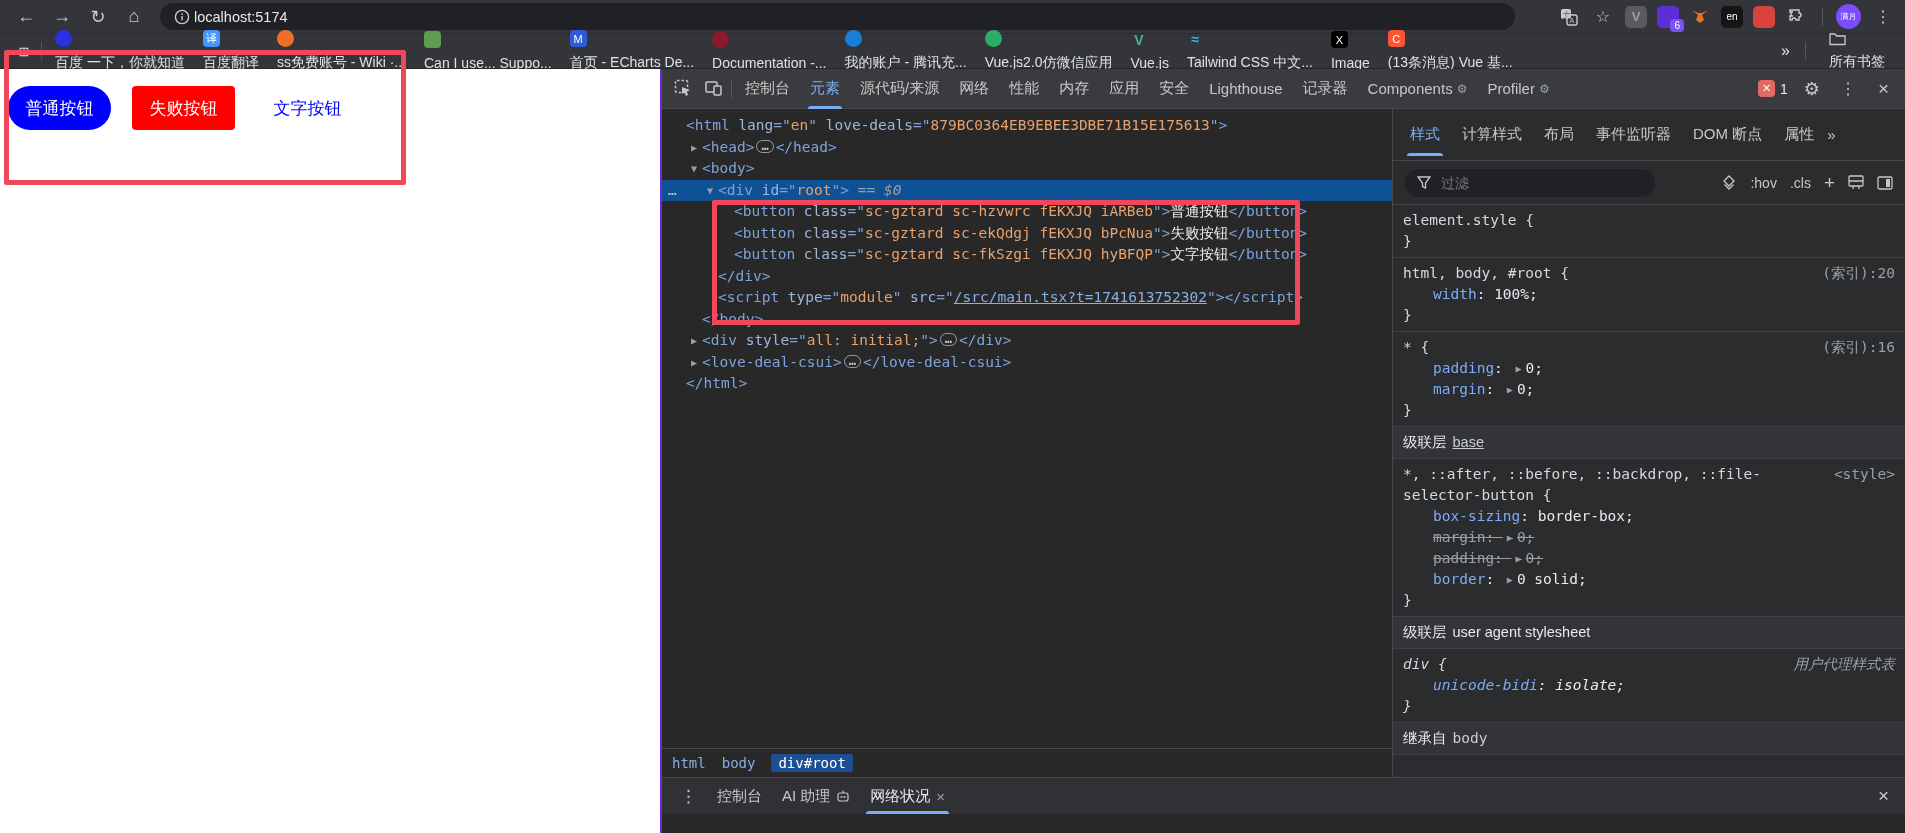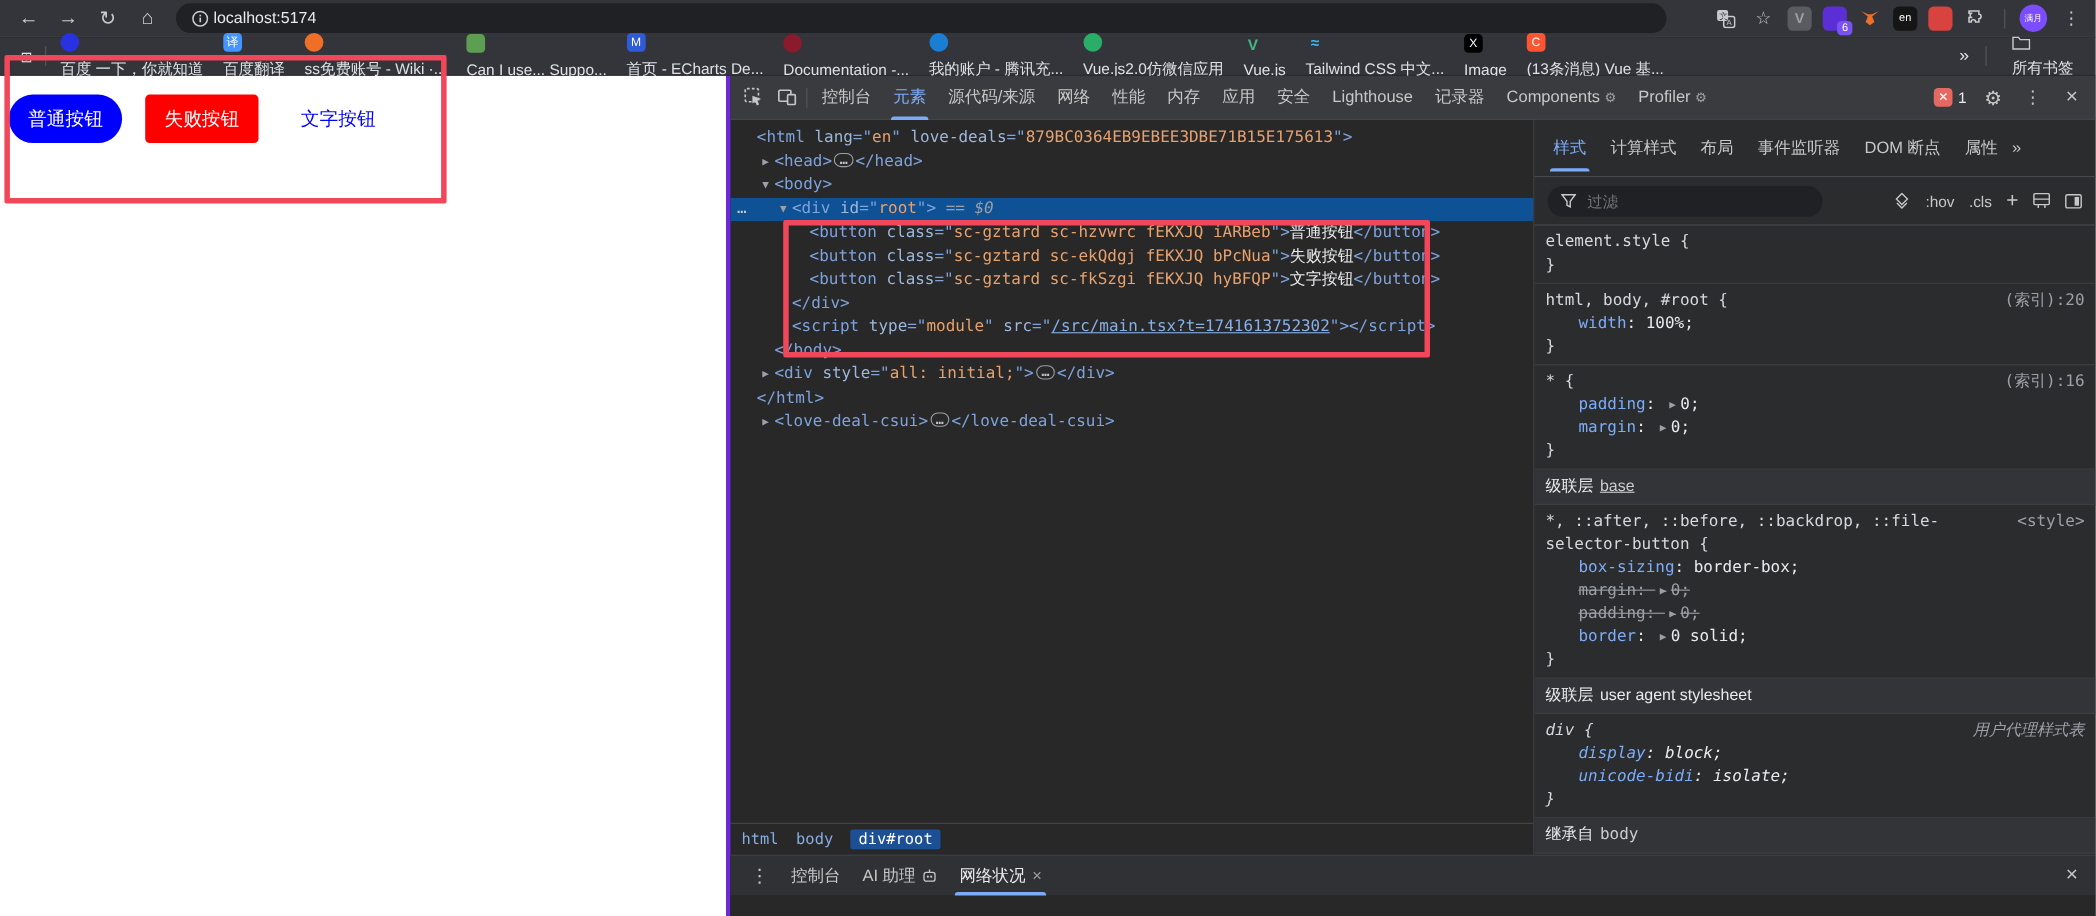--- a/index.html
+++ b/index.html
@@ -37,21 +37,21 @@
   .bm-right{margin-left:auto;display:flex;align-items:center;gap:12px;}
   
   .page{position:absolute;left:0;top:69px;width:660px;height:764px;background:#fff;}
   .pagebtns{display:flex;align-items:center;gap:21px;padding:17px 0 0 8px;}
   .demo-btn{border:none;height:44px;min-width:103px;padding:0 14px;font-size:17px;
     font-family:"Liberation Sans",sans-serif;cursor:pointer;}
   
   .ann{position:absolute;border:5px solid #f0475a;z-index:99;pointer-events:none;border-radius:2px;}
   
   .devtools{position:absolute;left:660px;top:69px;width:1245px;height:764px;background:#282828;
-    color:#c7c7c7;border-left:4px solid #6d28d9;display:flex;flex-direction:column;font-size:15px;}
+    color:#c7c7c7;border-left:2px solid #6d28d9;display:flex;flex-direction:column;font-size:15px;}
   .dt-toolbar{height:40px;flex:none;background:#3a3b3e;border-bottom:1px solid #47484c;
     display:flex;align-items:center;padding:0 6px;}
   .dticon{width:30px;height:30px;display:flex;align-items:center;justify-content:center;border-radius:4px;}
   .dt-tab{padding:0 10px;height:40px;display:flex;align-items:center;gap:4px;position:relative;
     white-space:nowrap;color:#c7c7c7;cursor:pointer;}
   .dt-tab.active{color:#7cacf8;}
   .dt-tab.active::after{content:"";position:absolute;left:8px;right:8px;bottom:0;height:3px;
     background:#7cacf8;border-radius:3px 3px 0 0;}
   .gear{font-size:12px;color:#9aa0a6;}
   .dt-right{margin-left:auto;display:flex;align-items:center;gap:12px;padding-right:4px;}
@@ -322,22 +322,22 @@
           <div class="cl" style="padding-left: 40px;"><span class="arrow">▶</span><span class="st">&lt;head&gt;</span><span class="pill">…</span><span class="st">&lt;/head&gt;</span></div>
           <div class="cl" style="padding-left: 40px;"><span class="arrow">▼</span><span class="st">&lt;body&gt;</span></div>
           <div class="cl sel" style="padding-left: 56px;"><span class="gut">…</span><span class="arrow">▼</span><span class="st">&lt;div</span><span class="sa"> id</span><span class="st">="</span><span class="sv">root</span><span class="st">"&gt;</span><span class="sn"> == $0</span></div>
           <div class="cl" style="padding-left: 72px;"><span class="st">&lt;button</span><span class="sa"> class</span><span class="st">="</span><span class="sv">sc-gztard sc-hzvwrc fEKXJQ iARBeb</span><span class="st">"&gt;</span><span class="sx">普通按钮</span><span class="st">&lt;/button&gt;</span></div>
           <div class="cl" style="padding-left: 72px;"><span class="st">&lt;button</span><span class="sa"> class</span><span class="st">="</span><span class="sv">sc-gztard sc-ekQdgj fEKXJQ bPcNua</span><span class="st">"&gt;</span><span class="sx">失败按钮</span><span class="st">&lt;/button&gt;</span></div>
           <div class="cl" style="padding-left: 72px;"><span class="st">&lt;button</span><span class="sa"> class</span><span class="st">="</span><span class="sv">sc-gztard sc-fkSzgi fEKXJQ hyBFQP</span><span class="st">"&gt;</span><span class="sx">文字按钮</span><span class="st">&lt;/button&gt;</span></div>
           <div class="cl" style="padding-left: 56px;"><span class="st">&lt;/div&gt;</span></div>
           <div class="cl" style="padding-left: 56px;"><span class="st">&lt;script</span><span class="sa"> type</span><span class="st">="</span><span class="sv">module</span><span class="st">"</span><span class="sa"> src</span><span class="st">="</span><span class="slk">/src/main.tsx?t=1741613752302</span><span class="st">"&gt;&lt;/script&gt;</span></div>
           <div class="cl" style="padding-left: 40px;"><span class="st">&lt;/body&gt;</span></div>
           <div class="cl" style="padding-left: 40px;"><span class="arrow">▶</span><span class="st">&lt;div</span><span class="sa"> style</span><span class="st">="</span><span class="sv">all: initial;</span><span class="st">"&gt;</span><span class="pill">…</span><span class="st">&lt;/div&gt;</span></div>
+          <div class="cl" style="padding-left: 40px;"><span class="arrow">▶</span><span class="st">&lt;love-deal-csui&gt;</span><span class="pill">…</span><span class="st">&lt;/love-deal-csui&gt;</span></div>
           <div class="cl" style="padding-left: 24px;"><span class="st">&lt;/html&gt;</span></div>
-          <div class="cl" style="padding-left: 40px;"><span class="arrow">▶</span><span class="st">&lt;love-deal-csui&gt;</span><span class="pill">…</span><span class="st">&lt;/love-deal-csui&gt;</span></div>
         </div>
       <div class="breadcrumbs">
           <span class="crumb">html</span>
           <span class="crumb">body</span>
           <span class="crumb chip">div#root</span>
         </div>
     </div>
 
     <div class="styles">
       <div class="sp-tabs">
@@ -405,21 +405,20 @@
             <div class="decl"><span class="dn">box-sizing</span><span class="dv">: </span><span class="dv">border-box;</span></div>
             <div class="decl off"><span class="dn">margin</span><span class="dv">: </span><span class="dar">▶</span><span class="dv">0;</span></div>
             <div class="decl off"><span class="dn">padding</span><span class="dv">: </span><span class="dar">▶</span><span class="dv">0;</span></div>
             <div class="decl"><span class="dn">border</span><span class="dv">: </span><span class="dar">▶</span><span class="dv">0 solid;</span></div>
             <div class="rbrace">}</div>
           </div>
           <div class="layer-h"><span>级联层</span><span class="llink">user agent stylesheet</span></div>
           <div class="rule ua-italic">
             <span class="srclink ua">用户代理样式表</span>
             <div><span class="rsel">div</span><span class="rbrace"> {</span></div>
-            <div class="decl"><span class="dn">display</span><span class="dv">: </span><span class="dv">block;</span></div>
             <div class="decl"><span class="dn">unicode-bidi</span><span class="dv">: </span><span class="dv">isolate;</span></div>
             <div class="rbrace">}</div>
           </div>
           <div class="layer-h"><span>继承自</span><span class="llink mono">body</span></div>
         </div>
     </div>
   </div>
 
   <div class="drawer">
     <div class="drawer-tabs">

